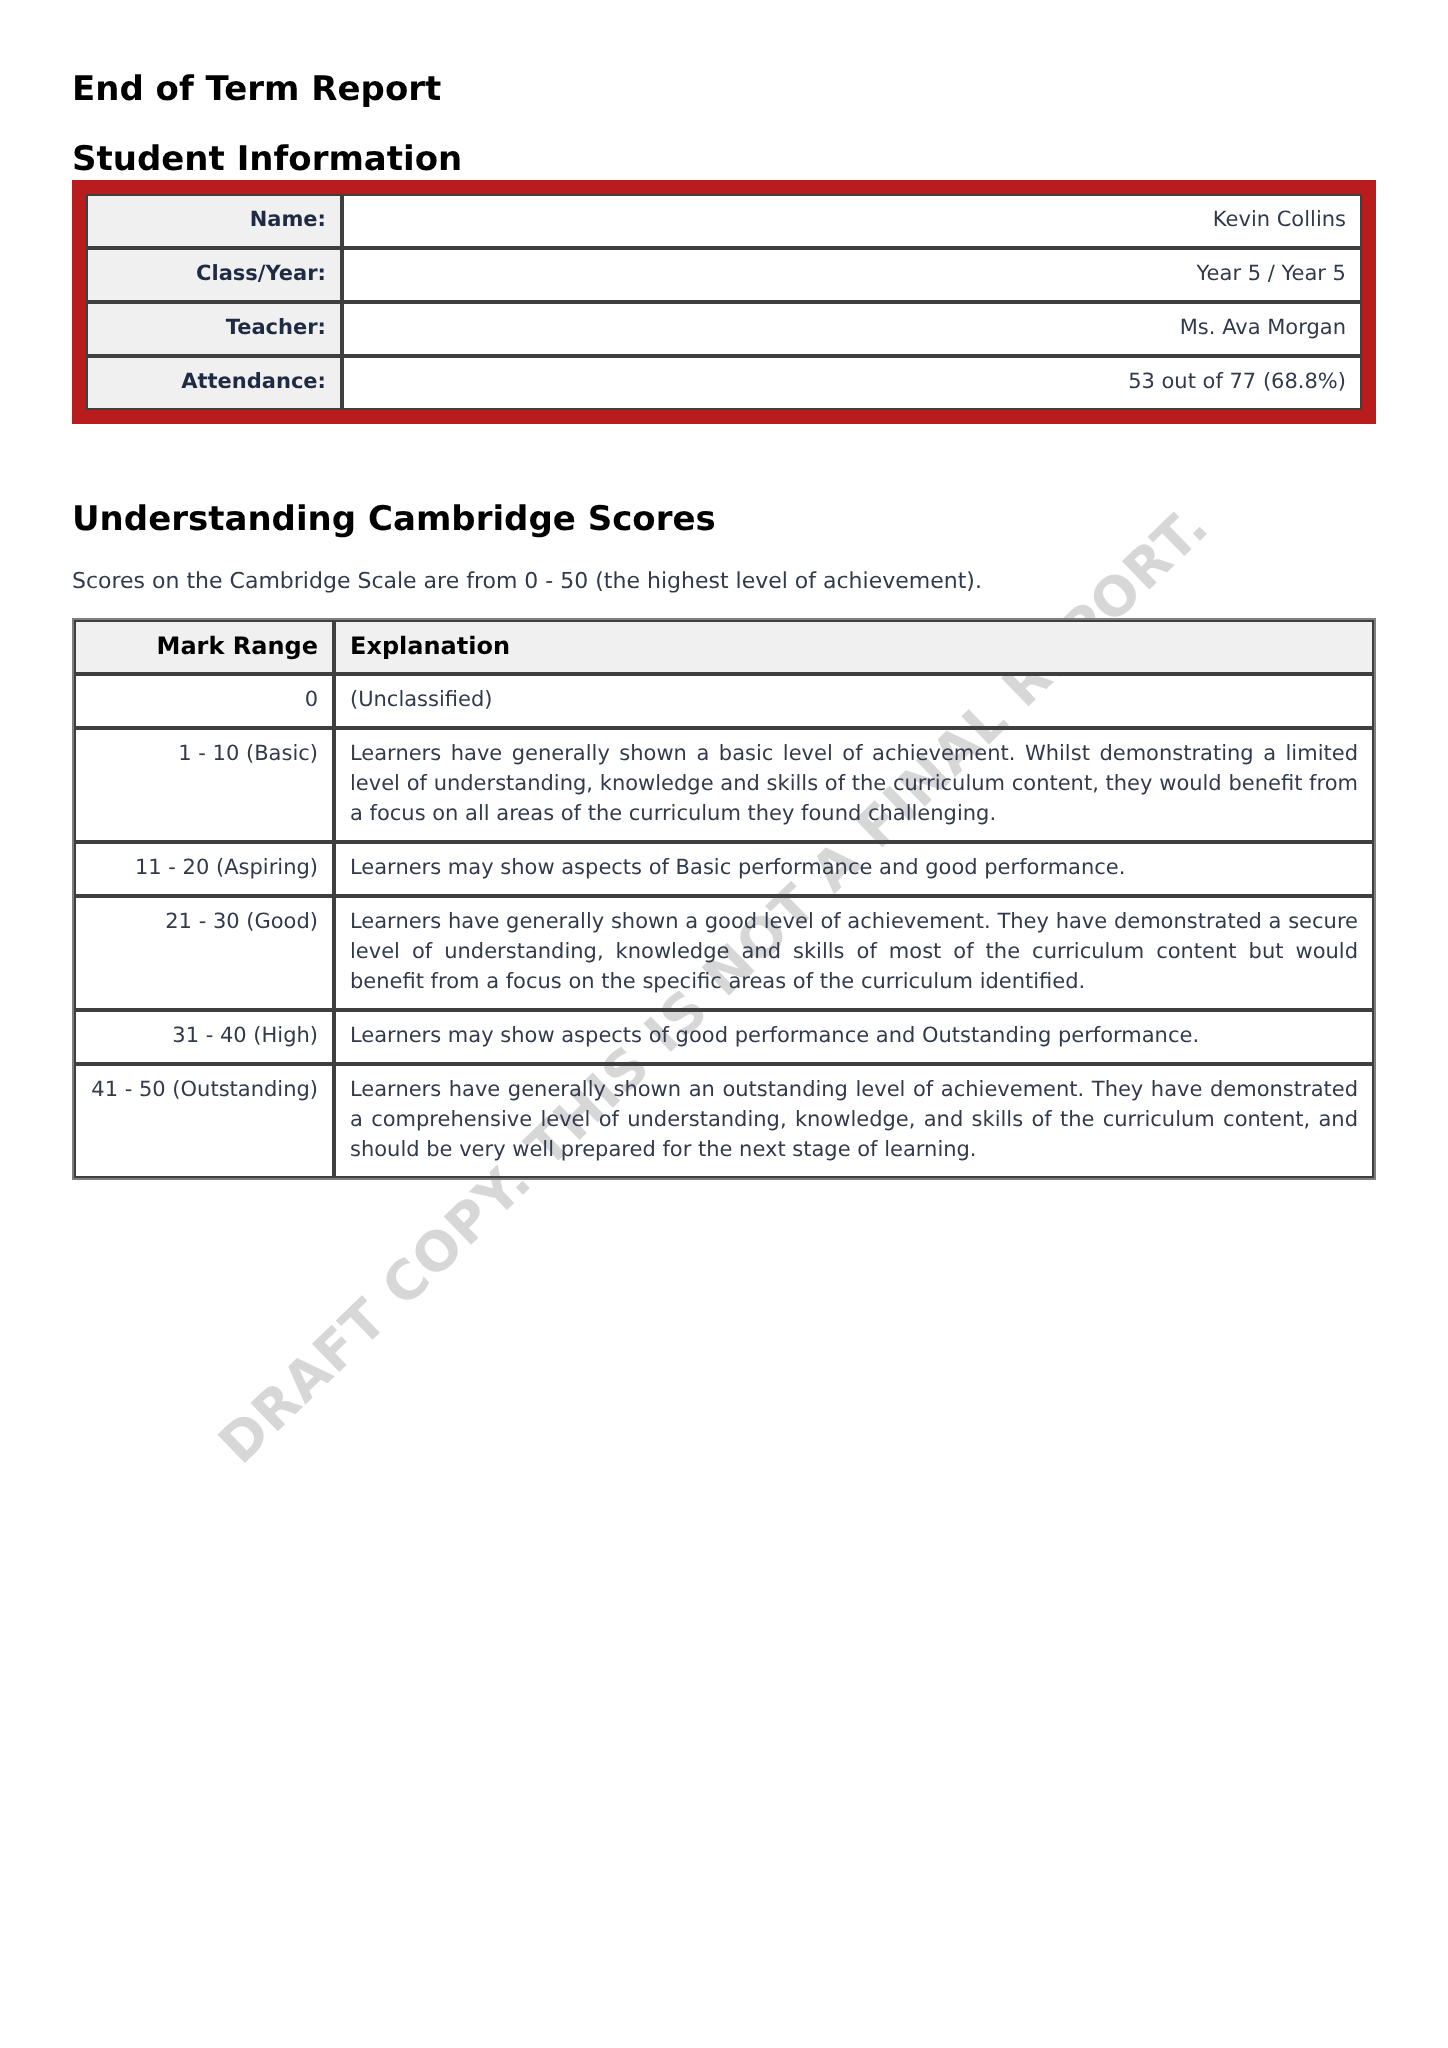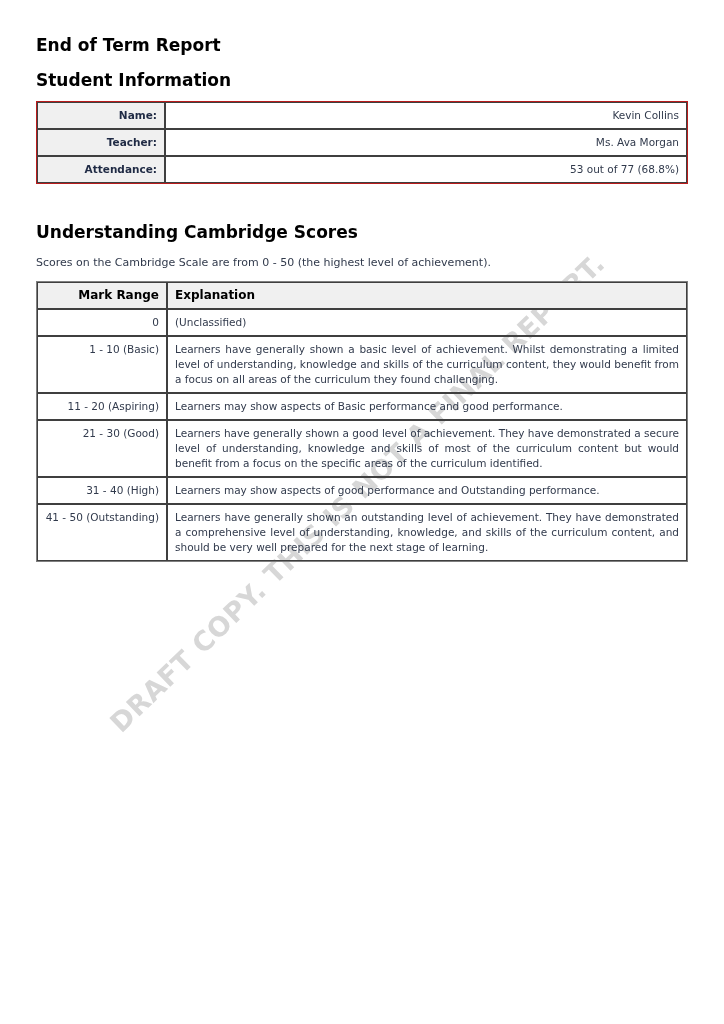--- a/index.html
+++ b/index.html
@@ -56,21 +56,21 @@
     line-height: 15px;
     margin-top: 13px;
     color: #313a4c;
   }
   table {
     width: 100%;
     border-collapse: separate;
     border-spacing: 0;
     table-layout: fixed;
   }
-  .student-table { margin-top: 11px; border: 1px solid #b91c1c; }
+  .student-table { border: 7px solid #b91c1c; }
   .scores-table  { margin-top: 11px; border: 1px solid #7f7f7f; }
   td, th {
     border: 1px solid #3f3f3f;
     font-size: 10.5px;
     line-height: 15px;
     padding: 5px 7px;
     background: transparent;
   }
   .student-table .label-cell {
     width: 128px;
@@ -114,20 +114,24 @@
 
     <h2 class="section-heading heading-1">Student Information</h2>
 
     <table class="student-table">
       <tbody>
         <tr>
           <td class="label-cell">Name:</td>
           <td class="value-cell">Kevin Collins</td>
         </tr>
         <tr>
+          <td class="label-cell">Class/Year:</td>
+          <td class="value-cell">Year 5 / Year 5</td>
+        </tr>
+        <tr>
           <td class="label-cell">Teacher:</td>
           <td class="value-cell">Ms. Ava Morgan</td>
         </tr>
         <tr>
           <td class="label-cell">Attendance:</td>
           <td class="value-cell">53 out of 77 (68.8%)</td>
         </tr>
       </tbody>
     </table>
 

